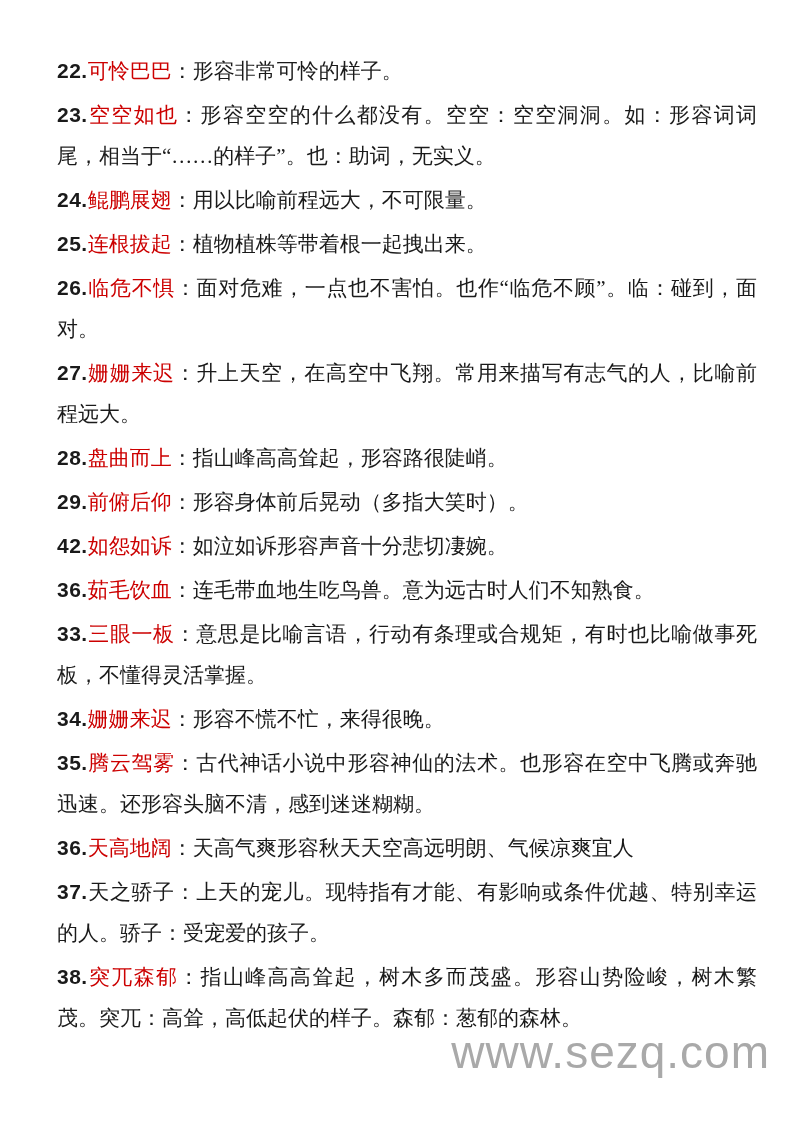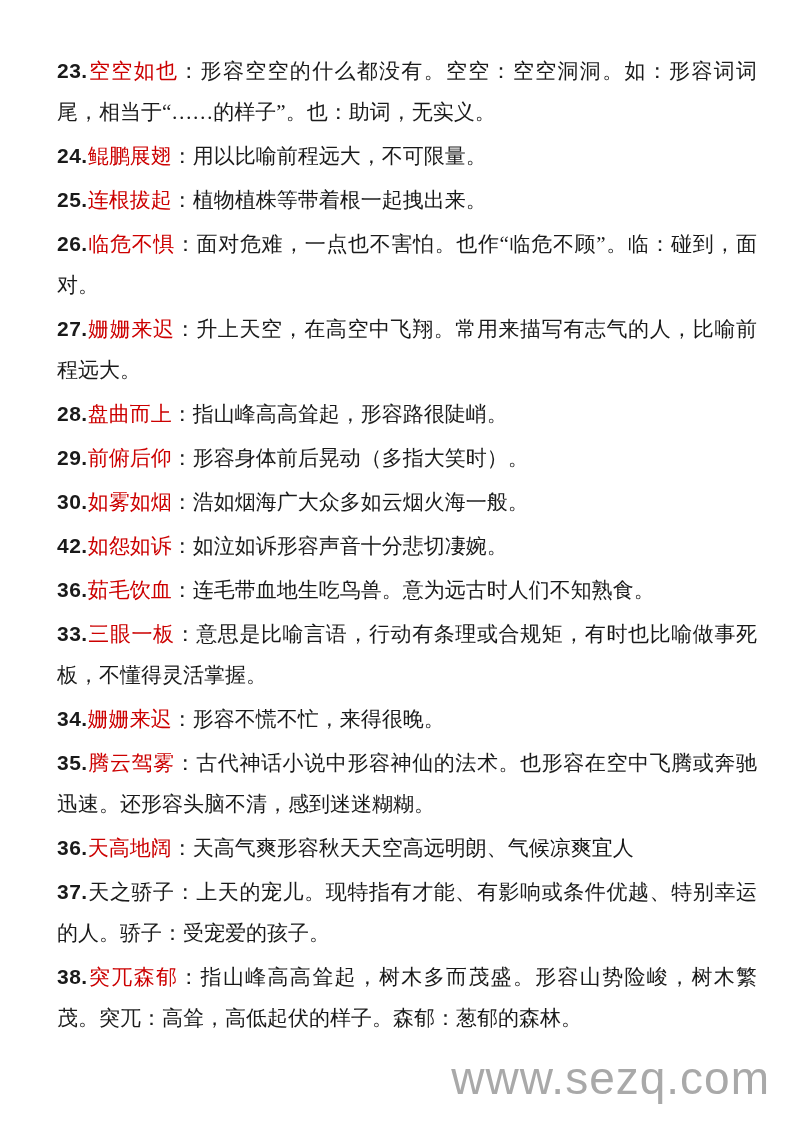--- a/index.html
+++ b/index.html
@@ -44,42 +44,42 @@
   }
   .term.red {
     color: var(--term-red, #cc0000);
   }
   .sep, .def {
     color: var(--body-text, #1a1a1a);
   }
   .watermark {
     position: absolute;
     right: 30px;
-    top: 1051px;
+    top: 1025px;
     font-family: "Liberation Sans", "DejaVu Sans", sans-serif;
     font-size: 46px;
     font-weight: normal;
     color: var(--watermark-gray, #a9a9a9);
     letter-spacing: 1px;
     white-space: nowrap;
   }
 </style>
 </head>
 <body>
 
 <div class="page">
   <main class="content" id="entry-list">
+      <p class="entry"><span class="num">22.</span><span class="term red">可怜巴巴</span><span class="sep">：</span><span class="def">形容非常可怜的样子。</span></p>
       <p class="entry"><span class="num">23.</span><span class="term red">空空如也</span><span class="sep">：</span><span class="def">形容空空的什么都没有。空空：空空洞洞。如：形容词词尾，相当于“……的样子”。也：助词，无实义。</span></p>
       <p class="entry"><span class="num">24.</span><span class="term red">鲲鹏展翅</span><span class="sep">：</span><span class="def">用以比喻前程远大，不可限量。</span></p>
       <p class="entry"><span class="num">25.</span><span class="term red">连根拔起</span><span class="sep">：</span><span class="def">植物植株等带着根一起拽出来。</span></p>
       <p class="entry"><span class="num">26.</span><span class="term red">临危不惧</span><span class="sep">：</span><span class="def">面对危难，一点也不害怕。也作“临危不顾”。临：碰到，面对。</span></p>
       <p class="entry"><span class="num">27.</span><span class="term red">姗姗来迟</span><span class="sep">：</span><span class="def">升上天空，在高空中飞翔。常用来描写有志气的人，比喻前程远大。</span></p>
       <p class="entry"><span class="num">28.</span><span class="term red">盘曲而上</span><span class="sep">：</span><span class="def">指山峰高高耸起，形容路很陡峭。</span></p>
       <p class="entry"><span class="num">29.</span><span class="term red">前俯后仰</span><span class="sep">：</span><span class="def">形容身体前后晃动（多指大笑时）。</span></p>
-      <p class="entry"><span class="num">30.</span><span class="term red">如雾如烟</span><span class="sep">：</span><span class="def">浩如烟海广大众多如云烟火海一般。</span></p>
       <p class="entry"><span class="num">42.</span><span class="term red">如怨如诉</span><span class="sep">：</span><span class="def">如泣如诉形容声音十分悲切凄婉。</span></p>
       <p class="entry"><span class="num">36.</span><span class="term red">茹毛饮血</span><span class="sep">：</span><span class="def">连毛带血地生吃鸟兽。意为远古时人们不知熟食。</span></p>
       <p class="entry"><span class="num">33.</span><span class="term red">三眼一板</span><span class="sep">：</span><span class="def">意思是比喻言语，行动有条理或合规矩，有时也比喻做事死板，不懂得灵活掌握。</span></p>
       <p class="entry"><span class="num">34.</span><span class="term red">姗姗来迟</span><span class="sep">：</span><span class="def">形容不慌不忙，来得很晚。</span></p>
       <p class="entry"><span class="num">35.</span><span class="term red">腾云驾雾</span><span class="sep">：</span><span class="def">古代神话小说中形容神仙的法术。也形容在空中飞腾或奔驰迅速。还形容头脑不清，感到迷迷糊糊。</span></p>
       <p class="entry"><span class="num">36.</span><span class="term red">天高地阔</span><span class="sep">：</span><span class="def">天高气爽形容秋天天空高远明朗、气候凉爽宜人</span></p>
       <p class="entry"><span class="num">37.</span><span class="term">天之骄子</span><span class="sep">：</span><span class="def">上天的宠儿。现特指有才能、有影响或条件优越、特别幸运的人。骄子：受宠爱的孩子。</span></p>
       <p class="entry"><span class="num">38.</span><span class="term red">突兀森郁</span><span class="sep">：</span><span class="def">指山峰高高耸起，树木多而茂盛。形容山势险峻，树木繁茂。突兀：高耸，高低起伏的样子。森郁：葱郁的森林。</span></p>
     </main>
   <div class="watermark">www.sezq.com</div>

